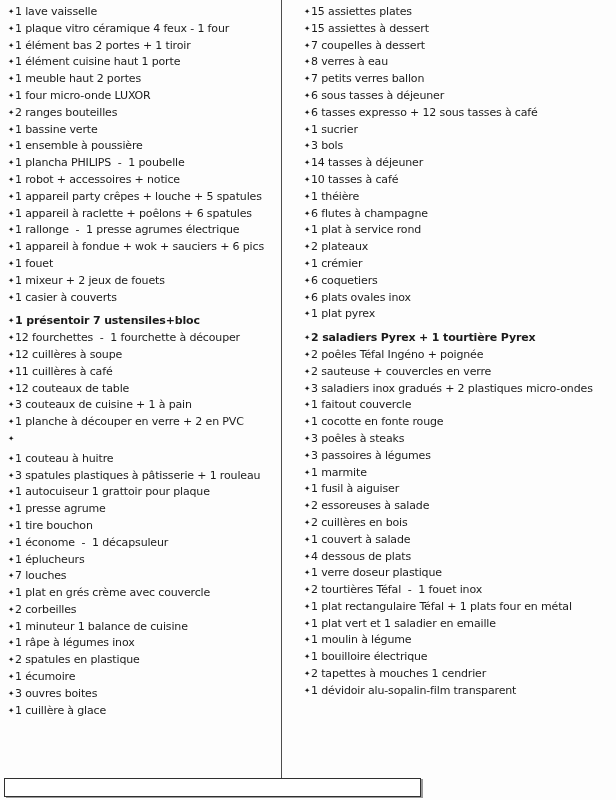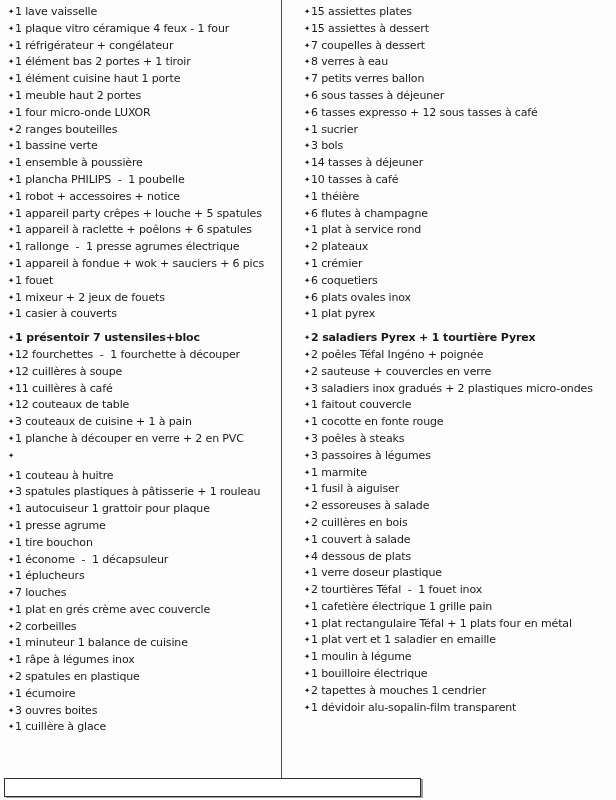--- a/index.html
+++ b/index.html
@@ -61,21 +61,20 @@
     box-shadow: 2px 1px 0 #9a9a9a;
   }
 </style>
 </head>
 <body>
 
 <div class="page">
   <div class="column left">
       <div class="item"><span class="bullet">✦</span><span>1 lave vaisselle</span></div>
       <div class="item"><span class="bullet">✦</span><span>1 plaque vitro céramique 4 feux - 1 four</span></div>
-      <div class="item"><span class="bullet">✦</span><span>1 réfrigérateur + congélateur</span></div>
       <div class="item"><span class="bullet">✦</span><span>1 élément bas 2 portes + 1 tiroir</span></div>
       <div class="item"><span class="bullet">✦</span><span>1 élément cuisine haut 1 porte</span></div>
       <div class="item"><span class="bullet">✦</span><span>1 meuble haut 2 portes</span></div>
       <div class="item"><span class="bullet">✦</span><span>1 four micro-onde LUXOR</span></div>
       <div class="item"><span class="bullet">✦</span><span>2 ranges bouteilles</span></div>
       <div class="item"><span class="bullet">✦</span><span>1 bassine verte</span></div>
       <div class="item"><span class="bullet">✦</span><span>1 ensemble à poussière</span></div>
       <div class="item"><span class="bullet">✦</span><span>1 plancha PHILIPS  -  1 poubelle</span></div>
       <div class="item"><span class="bullet">✦</span><span>1 robot + accessoires + notice</span></div>
       <div class="item"><span class="bullet">✦</span><span>1 appareil party crêpes + louche + 5 spatules</span></div>
@@ -142,21 +141,20 @@
       <div class="item"><span class="bullet">✦</span><span>3 poêles à steaks</span></div>
       <div class="item"><span class="bullet">✦</span><span>3 passoires à légumes</span></div>
       <div class="item"><span class="bullet">✦</span><span>1 marmite</span></div>
       <div class="item"><span class="bullet">✦</span><span>1 fusil à aiguiser</span></div>
       <div class="item"><span class="bullet">✦</span><span>2 essoreuses à salade</span></div>
       <div class="item"><span class="bullet">✦</span><span>2 cuillères en bois</span></div>
       <div class="item"><span class="bullet">✦</span><span>1 couvert à salade</span></div>
       <div class="item"><span class="bullet">✦</span><span>4 dessous de plats</span></div>
       <div class="item"><span class="bullet">✦</span><span>1 verre doseur plastique</span></div>
       <div class="item"><span class="bullet">✦</span><span>2 tourtières Téfal  -  1 fouet inox</span></div>
-      <div class="item"><span class="bullet">✦</span><span>1 cafetière électrique 1 grille pain</span></div>
       <div class="item"><span class="bullet">✦</span><span>1 plat rectangulaire Téfal + 1 plats four en métal</span></div>
       <div class="item"><span class="bullet">✦</span><span>1 plat vert et 1 saladier en emaille</span></div>
       <div class="item"><span class="bullet">✦</span><span>1 moulin à légume</span></div>
       <div class="item"><span class="bullet">✦</span><span>1 bouilloire électrique</span></div>
       <div class="item"><span class="bullet">✦</span><span>2 tapettes à mouches 1 cendrier</span></div>
       <div class="item"><span class="bullet">✦</span><span>1 dévidoir alu-sopalin-film transparent</span></div>
     </div>
 
   <div class="footer-box"></div>
 </div>

